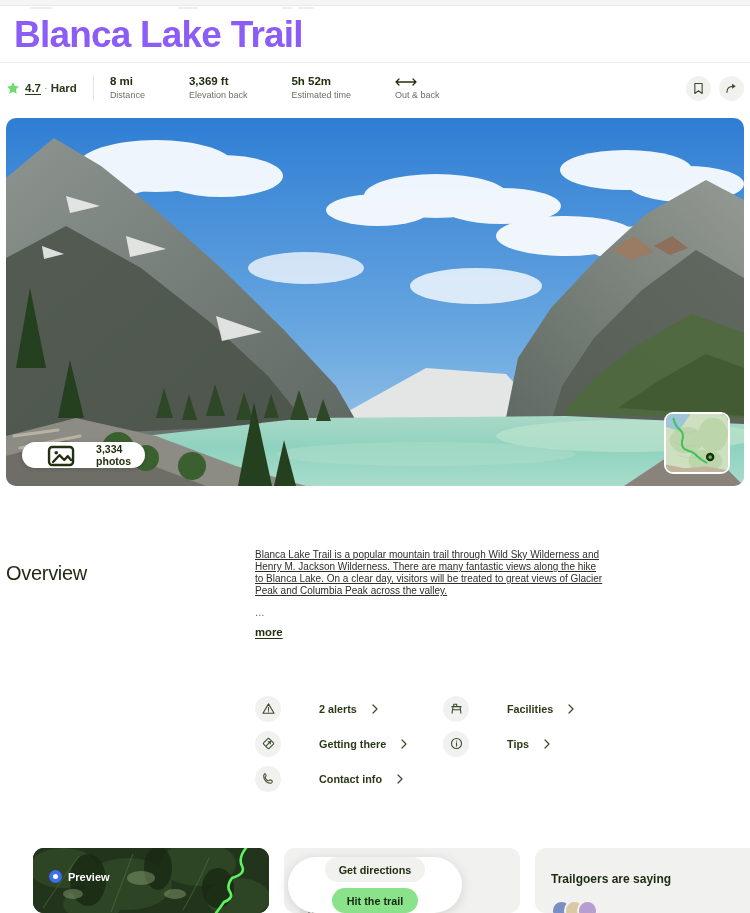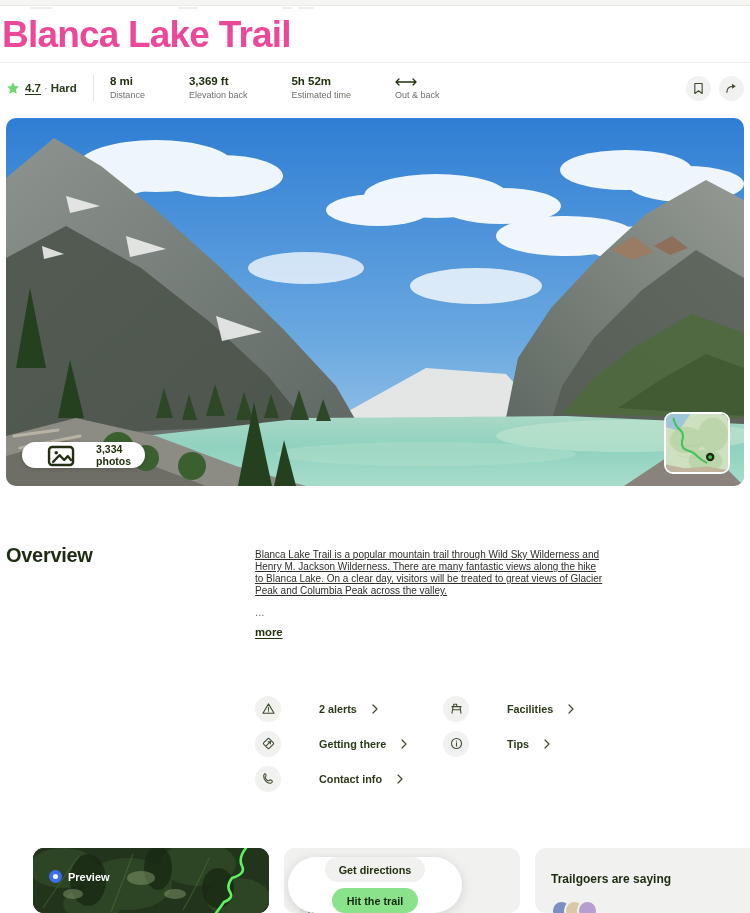--- a/index.html
+++ b/index.html
@@ -19,21 +19,21 @@
     background: #f5f5f4; border-bottom: 1px solid #e9e9e7;
   }
   .topstrip .ghost {
     position: absolute; top: 7px; height: 2px; background: #ededeb; border-radius: 1px;
   }
 
   
   .title-wrap { position: absolute; top: 6px; left: 0; width: 750px; height: 56px; display: flex; align-items: center; }
   .title {
     font-size: 37px; font-weight: 700; letter-spacing: -0.8px;
-    color: #ec4899; padding-left: 2px; line-height: 1;
+    color: #8b5cf6; padding-left: 14px; line-height: 1;
   }
   .divider-full { position: absolute; left: 0; top: 62px; width: 750px; height: 1px; background: #ececeb; }
 
   
   .statsbar {
     position: absolute; top: 62px; left: 0; width: 750px; height: 52px;
     display: flex; align-items: center; padding: 0 6px;
   }
   .rating { display: flex; align-items: center; gap: 5px; }
   .star { width: 14px; height: 14px; display: block; }
@@ -68,22 +68,22 @@
   .minimap {
     position: absolute; right: 14px; bottom: 12px;
     width: 66px; height: 62px; border-radius: 9px; overflow: hidden;
     border: 2px solid #ffffff; cursor: pointer;
   }
   .minimap svg { display: block; width: 100%; height: 100%; }
 
   
   .overview { position: absolute; left: 0; top: 534px; width: 750px; }
   .ov-head {
-    position: absolute; left: 6px; top: 10px;
-    font-size: 20px; font-weight: 700; letter-spacing: -0.3px; color: #1d2b11;
+    position: absolute; left: 6px; top: 28px;
+    font-size: 20px; font-weight: 400; letter-spacing: -0.3px; color: #1d2b11;
   }
   .ov-body { position: absolute; left: 255px; top: 15px; width: 350px; }
   .ov-p { font-size: 10px; line-height: 12px; color: #2e2e2a; text-decoration: underline; }
   .ov-ellipsis { font-size: 11.3px; line-height: 16px; color: #6e6e68; margin-top: 7px; }
   .ov-more {
     display: inline-block; margin-top: 6px;
     font-size: 11.3px; font-weight: 700; color: #22300f;
     text-decoration: underline; text-underline-offset: 2px; cursor: pointer;
   }
 

